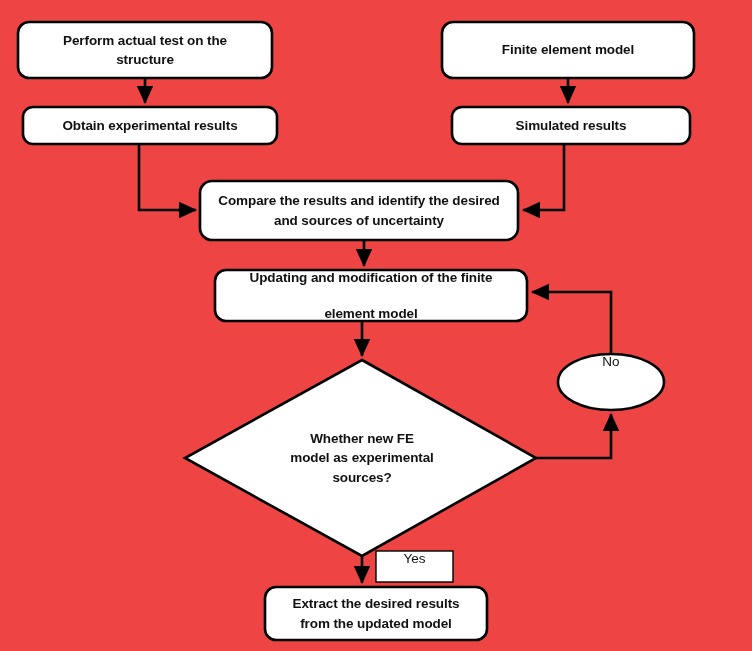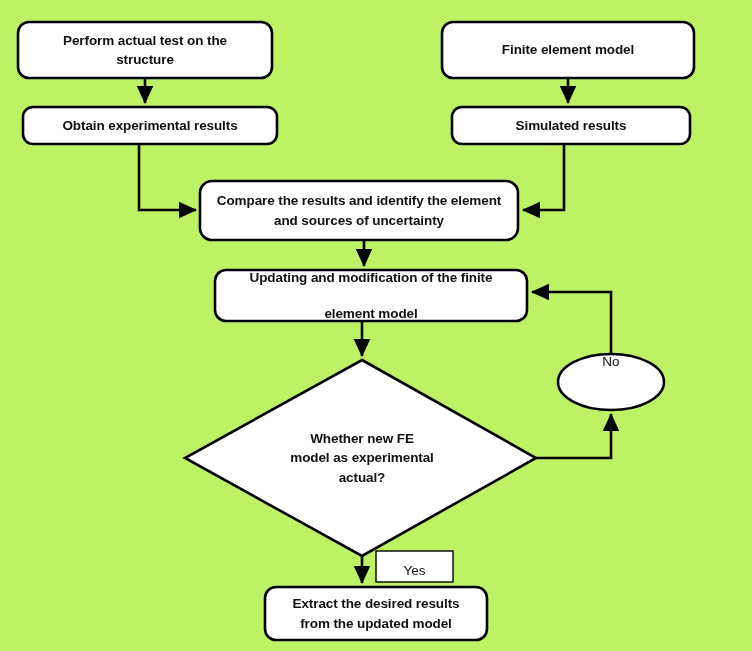--- a/index.html
+++ b/index.html
@@ -7,21 +7,21 @@
     padding: 0;
     background: #ffffff;
   }
   body {
     font-family: "Liberation Sans", sans-serif;
   }
   #canvas {
     position: relative;
     width: 752px;
     height: 651px;
-    background: #bef264;
+    background: #ef4444;
     overflow: hidden;
   }
   #flow-svg {
     position: absolute;
     left: 0;
     top: 0;
     width: 752px;
     height: 651px;
   }
   .node-shape {
@@ -126,40 +126,40 @@
 
   <div class="node-text" style="left:442px; top:22px; width:252px; height:56px;">
     <span>Finite element model</span>
   </div>
 
   <div class="node-text" style="left:452px; top:107px; width:238px; height:37px;">
     <span>Simulated results</span>
   </div>
 
   <div class="node-text" style="left:200px; top:181px; width:318px; height:59px;">
-    <span>Compare the results and identify the element</span>
+    <span>Compare the results and identify the desired</span>
     <span>and sources of uncertainty</span>
   </div>
 
   <div class="node-text" style="left:215px; top:270px; width:312px; height:51px;gap:16px;">
     <span>Updating and modification of the finite</span>
     <span>element model</span>
   </div>
 
   <div class="node-text" style="left:262px; top:412px; width:200px; height:92px;">
     <span>Whether new FE</span>
     <span>model as experimental</span>
-    <span>actual?</span>
+    <span>sources?</span>
   </div>
 
   <div class="label-text" style="left:558px; top:354px; width:106px; height:56px;">
     <span>No</span>
   </div>
 
-  <div class="label-text" style="left:376px; top:563px; width:77px; height:20px;">
+  <div class="label-text" style="left:376px; top:551px; width:77px; height:20px;">
     <span>Yes</span>
   </div>
 
   <div class="node-text" style="left:265px; top:587px; width:222px; height:53px;">
     <span>Extract the desired results</span>
     <span>from the updated model</span>
   </div>
 
 </div>
 

